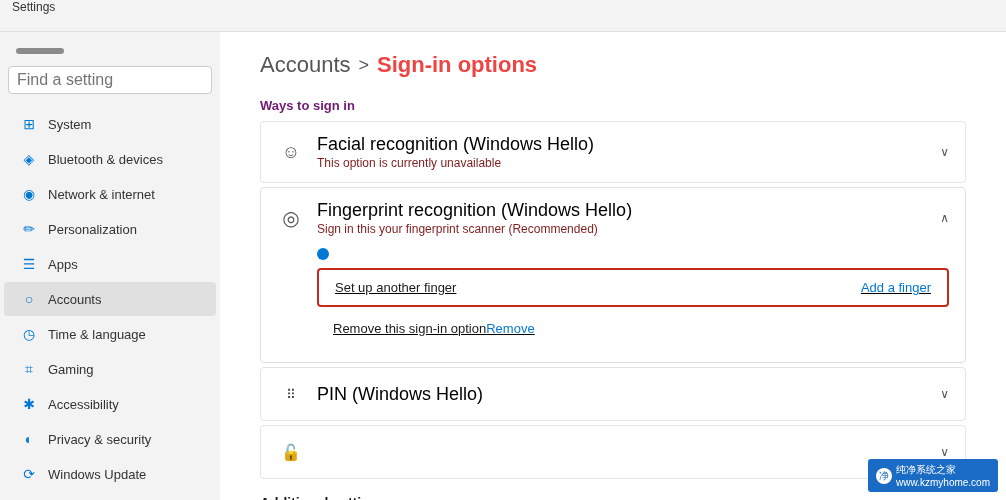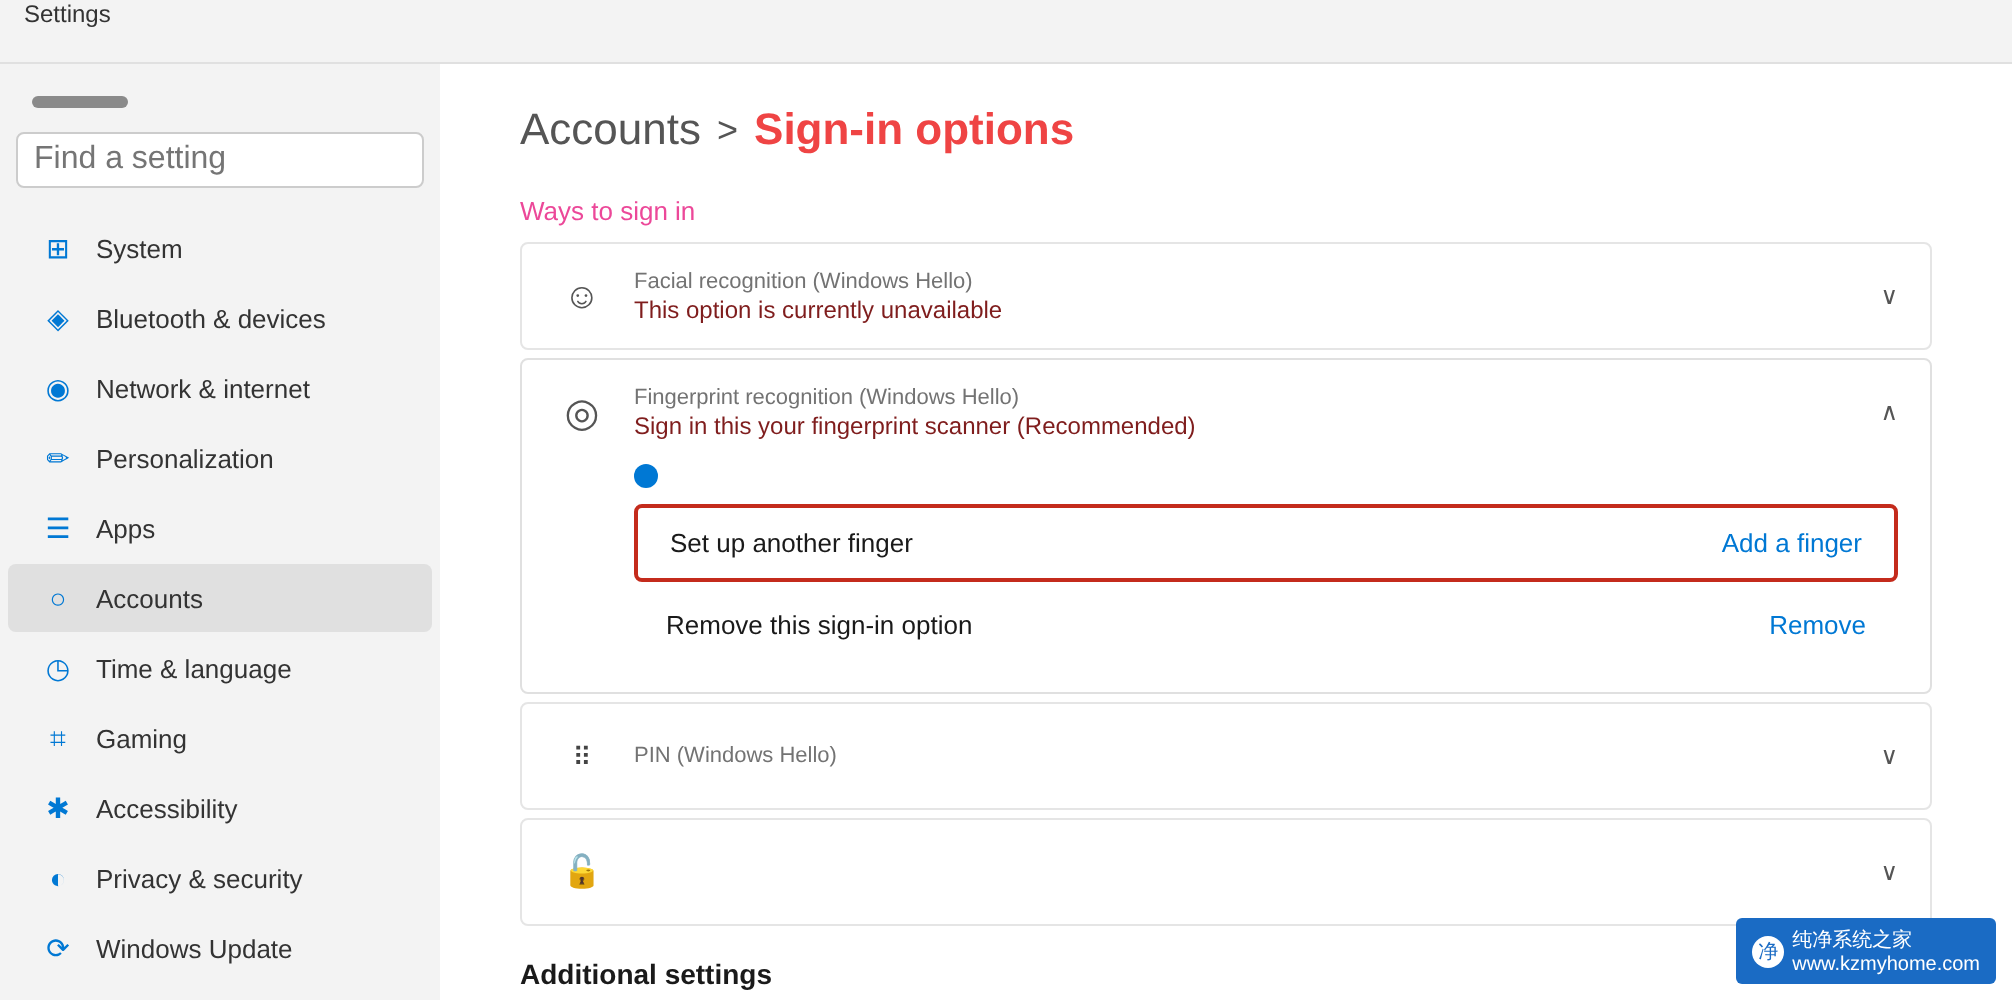--- a/index.html
+++ b/index.html
@@ -116,22 +116,22 @@
       margin: 0 8px;
       color: #555;
       font-size: 18px;
     }
     .breadcrumb .breadcrumb-current {
       font-weight: 600;
       color: #ef4444;
     }
     .section-title {
       font-size: 13px;
-      font-weight: 400;
-      color: #ec4899;
+      font-weight: 700;
+      color: #701a75;
       margin-bottom: 8px;
     }
     .sign-in-section {
       margin-bottom: 16px;
     }
     .option-card {
       border: 1px solid #e5e5e5;
       border-radius: 4px;
       margin-bottom: 4px;
       background: white;
@@ -151,39 +151,40 @@
       width: 28px;
       height: 28px;
       margin-right: 12px;
       display: flex;
       align-items: center;
       justify-content: center;
       font-size: 18px;
       color: #555;
     }
     .option-text .option-title {
-      font-size: 11px;
+      font-size: 18px;
       font-weight: 500;
-      color: #737373;
+      color: #000000;
     }
     .option-text .option-subtitle {
       font-size: 12px;
       color: #7f1d1d;
       margin-top: 1px;
     }
     .chevron {
       font-size: 12px;
       color: #555;
     }
     
     .option-card.expanded {
       border: 1px solid #e0e0e0;
     }
     .option-card-body {
       padding: 0 16px 12px 56px;
+      text-decoration: underline;
     }
     .fingerprint-dot {
       width: 12px;
       height: 12px;
       background: #0078d4;
       border-radius: 50%;
       margin-bottom: 8px;
     }
     .action-row {
       display: flex;
@@ -203,21 +204,20 @@
       font-size: 13px;
       color: #0078d4;
       cursor: pointer;
       background: none;
       border: none;
       font-family: inherit;
     }
     .remove-row {
       display: flex;
       align-items: center;
-      justify-content: space-between;
       padding: 10px 16px;
       margin-bottom: 4px;
     }
     .remove-row-text {
       font-size: 13px;
       color: #1a1a1a;
     }
     .remove-btn {
       font-size: 13px;
       color: #0078d4;

